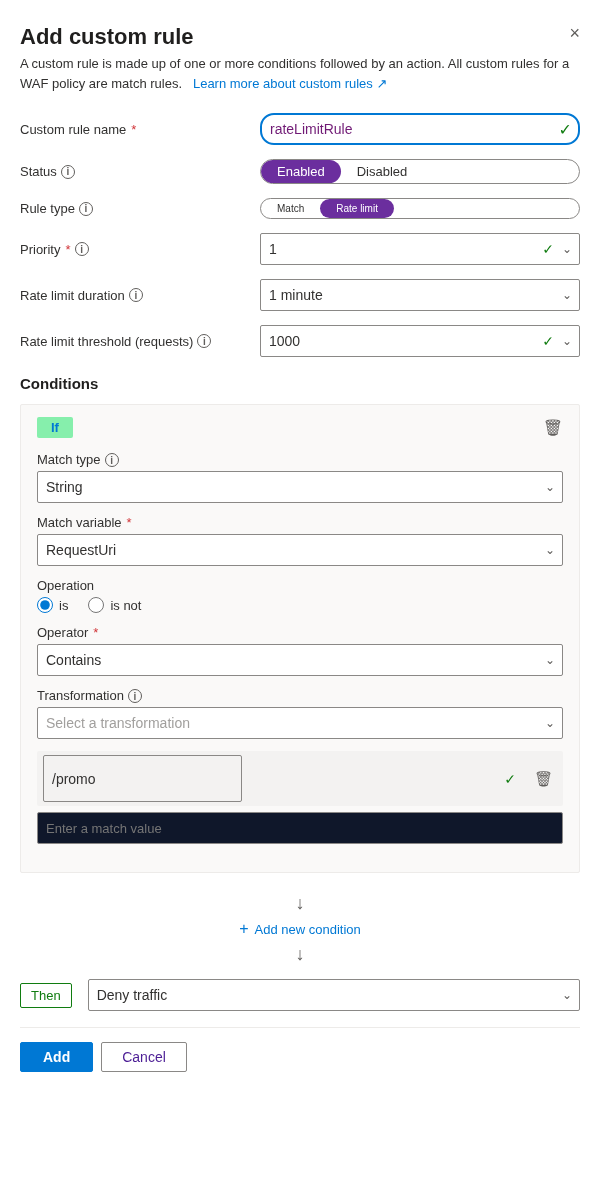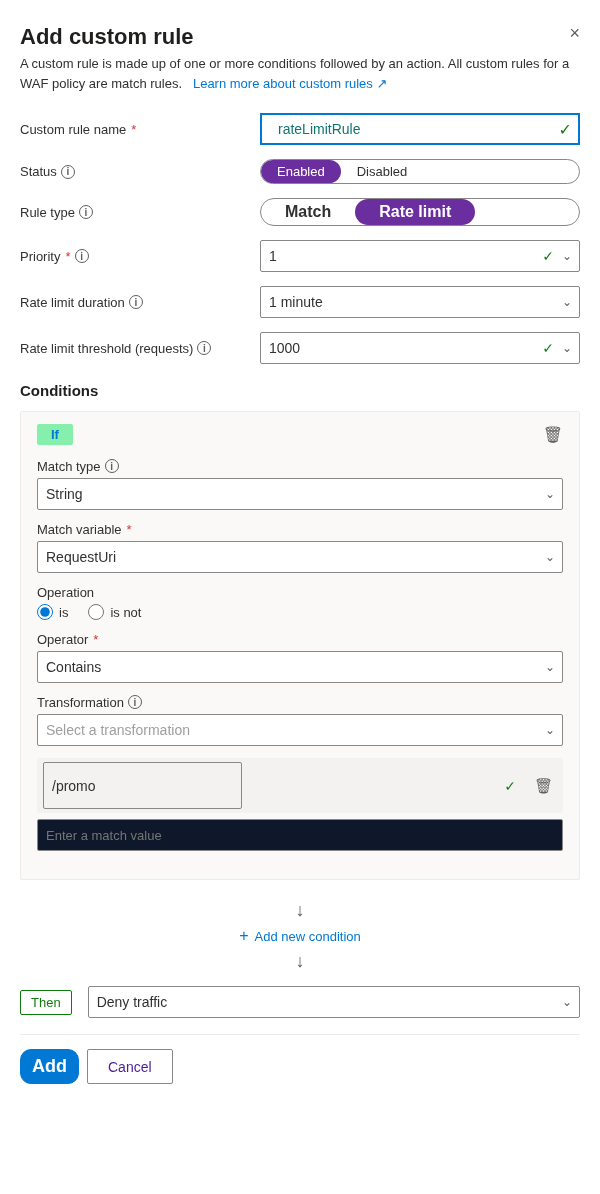--- a/index.html
+++ b/index.html
@@ -72,24 +72,24 @@
       font-weight: 600;
       flex-shrink: 0;
     }
     .form-control {
       flex: 1;
     }
     .input-field {
       width: 100%;
       height: 32px;
       border: 1px solid #8a8886;
-      border-radius: 0;
-      padding: 0 30px 0 16px;
-      font-size: 14px;
-      color: #0f766e;
+      border-radius: 14px;
+      padding: 0 30px 0 8px;
+      font-size: 14px;
+      color: #701a75;
       outline: none;
       position: relative;
     }
     .input-wrapper {
       position: relative;
       width: 100%;
     }
     .input-wrapper .check-icon {
       position: absolute;
       right: 8px;
@@ -154,28 +154,27 @@
       color: #fff;
     }
     
     .rule-type-group {
       display: flex;
       border: 1px solid #8a8886;
       border-radius: 20px;
       overflow: hidden;
     }
     .rule-type-btn {
-      padding: 4px 24px;
-      font-size: 16px;
+      padding: 4px 16px;
+      font-size: 10px;
       cursor: pointer;
       border: none;
       background: transparent;
       color: #323130;
       border-radius: 20px;
-      font-weight: bold;
     }
     .rule-type-btn.active {
       background: #6b2e9e;
       color: #fff;
     }
     
     .section-title {
       font-size: 15px;
       font-weight: 600;
       color: #201f1e;
@@ -212,21 +211,21 @@
     }
     .condition-field {
       margin-bottom: 12px;
     }
     .condition-label {
       font-size: 13px;
       font-weight: 400;
       color: #323130;
       margin-bottom: 4px;
       display: flex;
-      align-items: flex-start;
+      align-items: flex-end;
       gap: 4px;
     }
     
     .radio-group {
       display: flex;
       align-items: center;
       gap: 20px;
     }
     .radio-label {
       display: flex;
@@ -332,23 +331,23 @@
       margin: 16px 0 14px 0;
     }
     .footer-actions {
       display: flex;
       gap: 8px;
     }
     .btn-primary {
       background: #0078d4;
       color: #fff;
       border: 1px solid #0078d4;
-      border-radius: 11px;
-      padding: 6px 11px;
-      font-size: 18px;
+      border-radius: 2px;
+      padding: 6px 22px;
+      font-size: 14px;
       font-weight: 600;
       cursor: pointer;
     }
     .btn-secondary {
       background: #fff;
       color: #4c1d95;
       border: 1px solid #8a8886;
       border-radius: 2px;
       padding: 6px 20px;
       font-size: 14px;

